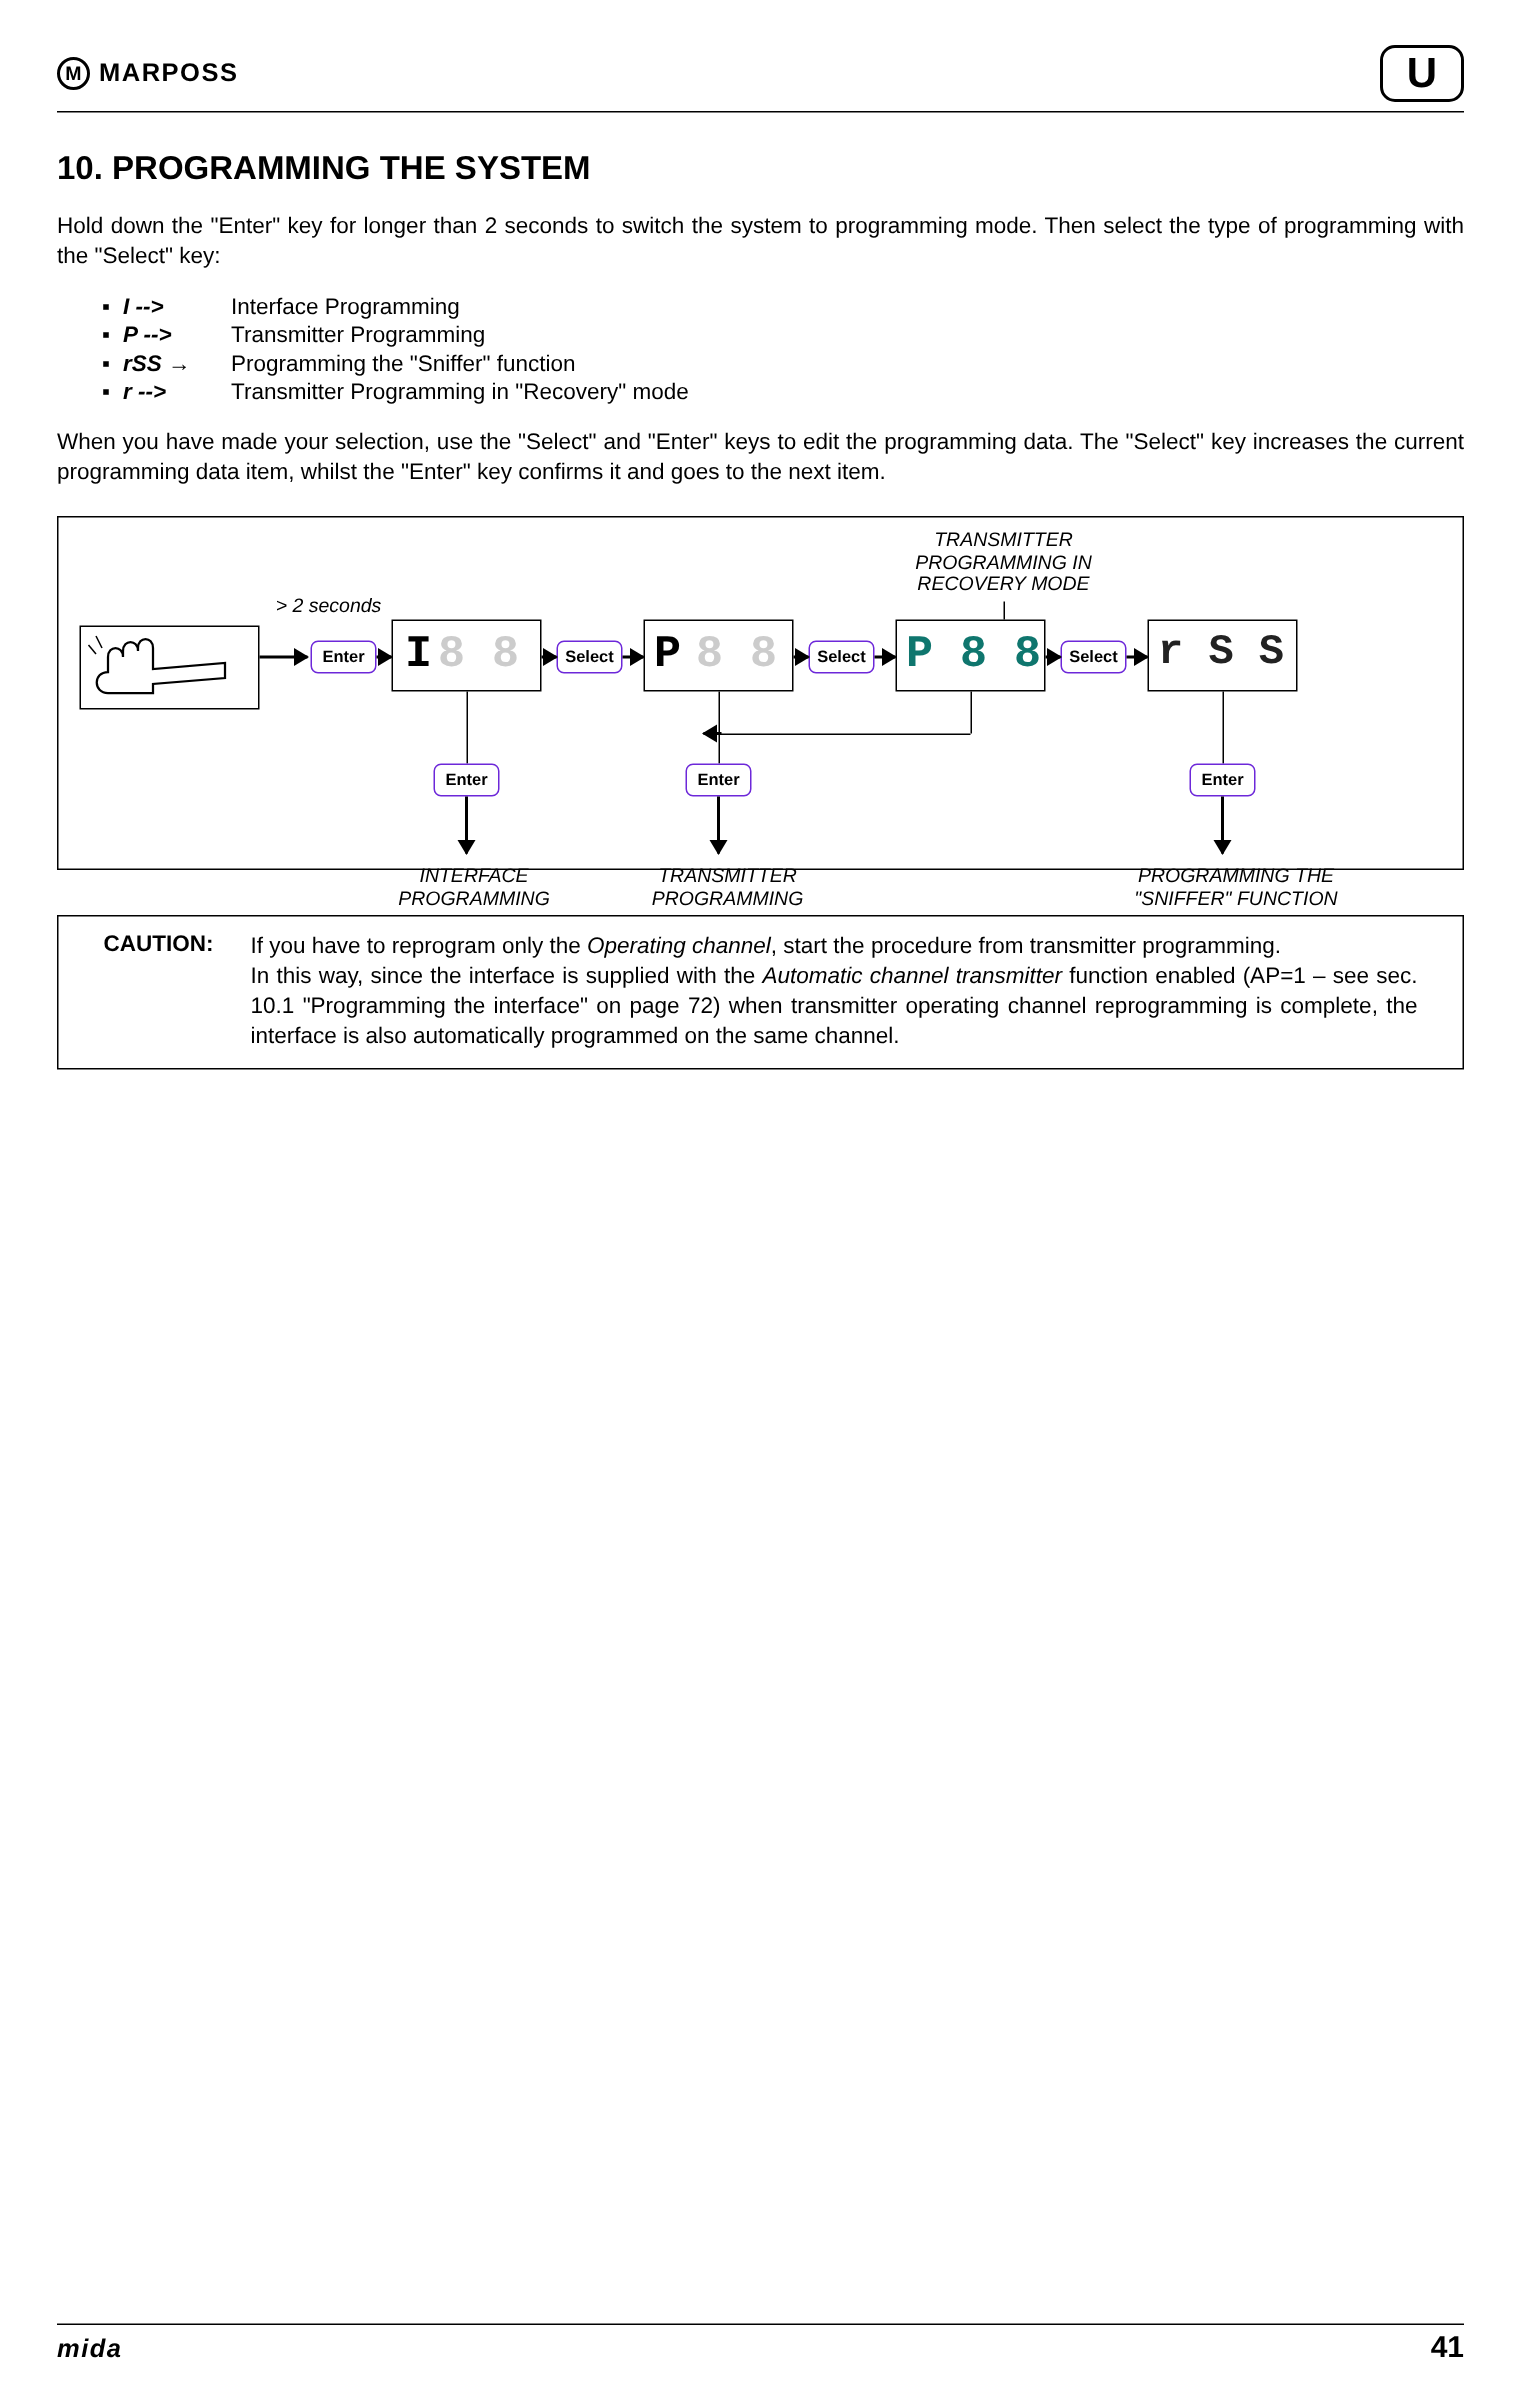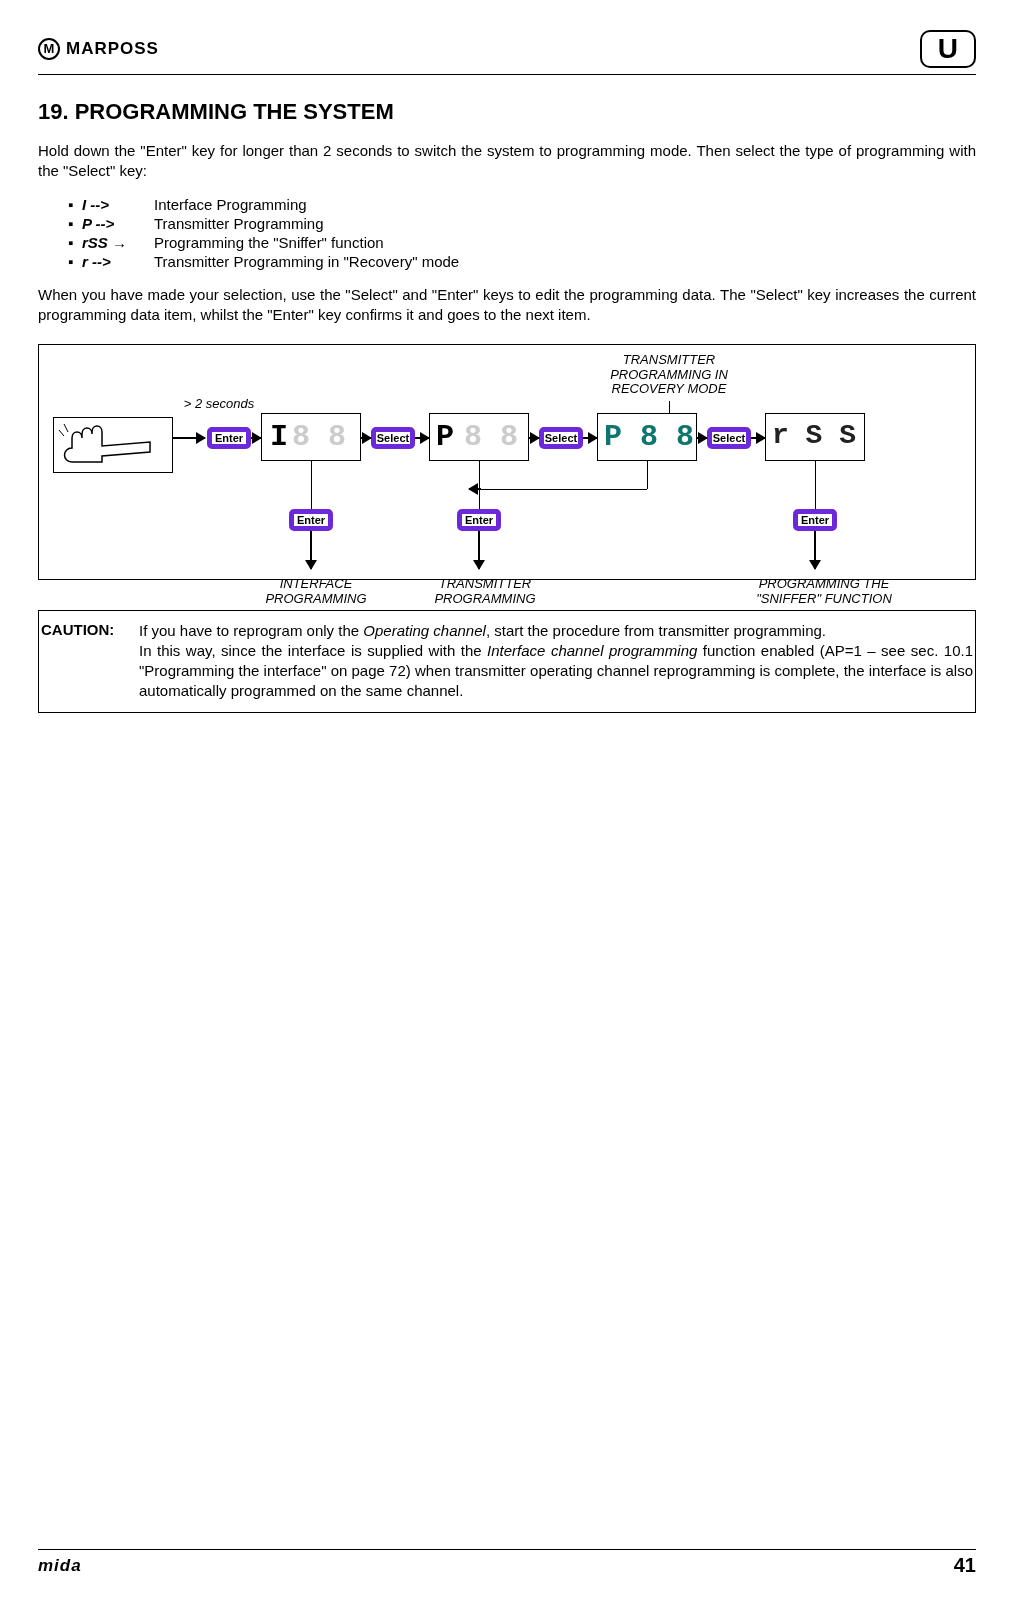--- a/index.html
+++ b/index.html
@@ -45,21 +45,21 @@
   ul.codes li .bullet { display:inline-block; width:14px; font-weight:bold;}
   ul.codes li .code { font-weight: bold; font-style: italic; display:inline-block; width:72px; }
   .diagram-box {
     border: 1px solid #000;
     margin-top: 18px; margin-bottom: 30px;
     height: 236px;
     position: relative;
   }
   .diag-label { position:absolute; font-style: italic; font-size: 13px; text-align:center; line-height:1.15;}
   .btn-box {
-    position:absolute; border:5px solid #6d28d9; border-radius:5px;
+    position:absolute; border:1px solid #6d28d9; border-radius:5px;
     font-size:11px; font-weight:bold; background:#fff;
     display:flex; align-items:center; justify-content:center;
   }
   .disp-box {
     position:absolute; border:1px solid #000; background:#fff;
   }
   .seg-text {
     position:absolute; font-family: "Courier New", monospace;
     font-weight:bold; color:#444;
   }
@@ -75,21 +75,21 @@
   }
   .arrow-L { position:absolute; height:2px; background:#000; }
   .arrow-L::before {
     content:""; position:absolute; left:-1px; top:-5px;
     border-right:10px solid #000; border-top:6px solid transparent; border-bottom:6px solid transparent;
   }
   .vline { position:absolute; width:1px; background:#000; }
   .hline { position:absolute; height:1px; background:#000; }
 
   .caution-box {
-    border:1px solid #000; padding:10px 2px; font-size:15px;
+    border:1px solid #000; padding:10px 30px; font-size:15px;
   }
   .caution-row { display:flex; gap:10px; }
   .caution-label { font-weight:bold; flex:0 0 88px; }
   .caution-body { text-align:justify; line-height:1.35; }
   .italic { font-style: italic; }
 
   .footer {
     position:absolute; bottom:22px; left:38px; right:38px;
     border-top:1px solid #000; padding-top:4px;
     display:flex; justify-content:space-between; font-size:17px;
@@ -104,21 +104,21 @@
 <div class="page">
 
   <div class="header-row">
     <div class="logo-wrap">
       <span class="logo-icon">M</span>
       <span class="logo-text">MARPOSS</span>
     </div>
     <div class="u-box">U</div>
   </div>
 
-  <h1 class="section">19. PROGRAMMING THE SYSTEM</h1>
+  <h1 class="section">10. PROGRAMMING THE SYSTEM</h1>
 
   <p class="body-text">Hold down the "Enter" key for longer than 2 seconds to switch the system to programming mode. Then select the type of programming with the "Select" key:</p>
 
   <ul class="codes">
     <li><span class="bullet">▪</span><span class="code">I  --&gt;</span><span>Interface Programming</span></li>
     <li><span class="bullet">▪</span><span class="code">P  --&gt;</span><span>Transmitter Programming</span></li>
     <li><span class="bullet">▪</span><span class="code">rSS →</span><span>Programming the "Sniffer" function</span></li>
     <li><span class="bullet">▪</span><span class="code">r  --&gt;</span><span>Transmitter Programming in "Recovery" mode</span></li>
   </ul>
 
@@ -194,21 +194,21 @@
     <div class="diag-label" style="left:376px; top:232px; width:140px;">TRANSMITTER PROGRAMMING</div>
     <div class="diag-label" style="left:700px; top:232px; width:170px;">PROGRAMMING THE "SNIFFER" FUNCTION</div>
 
   </div>
 
   <div class="caution-box">
     <div class="caution-row">
       <div class="caution-label">CAUTION:</div>
       <div class="caution-body">
         <span>If you have to reprogram only the </span><span class="italic">Operating channel</span><span>, start the procedure from transmitter programming.</span><br>
-        <span>In this way, since the interface is supplied with the </span><span class="italic">Interface channel programming</span><span> function enabled (AP=1 – see sec. 10.1 "Programming the interface" on page 72) when transmitter operating channel reprogramming is complete, the interface is also automatically programmed on the same channel.</span>
+        <span>In this way, since the interface is supplied with the </span><span class="italic">Automatic channel transmitter</span><span> function enabled (AP=1 – see sec. 10.1 "Programming the interface" on page 72) when transmitter operating channel reprogramming is complete, the interface is also automatically programmed on the same channel.</span>
       </div>
     </div>
   </div>
 
   <div class="footer">
     <span class="footer-brand">mida</span>
     <span class="footer-page">41</span>
   </div>
 
 </div>

